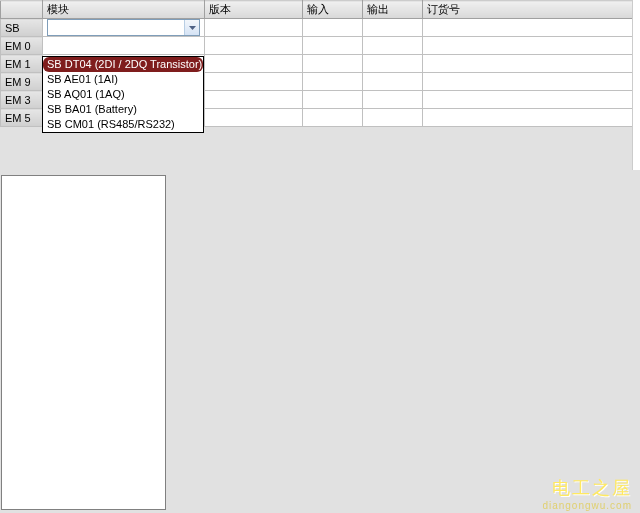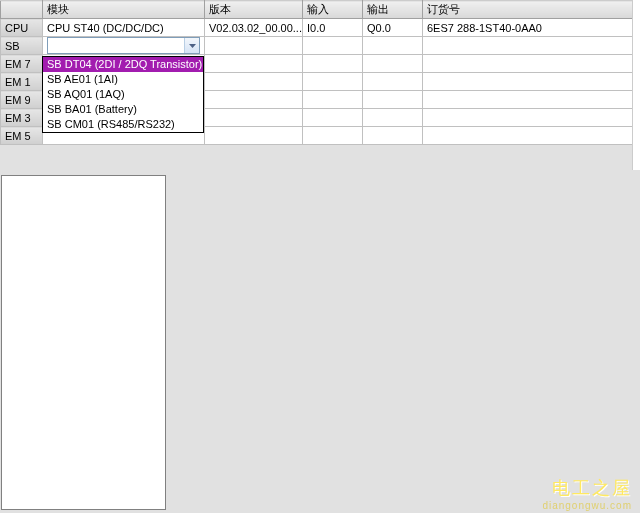--- a/index.html
+++ b/index.html
@@ -79,22 +79,23 @@
     z-index: 10;
   }
   .dropdown-list .opt {
     padding: 1px 4px;
     font-size: 11px;
     line-height: 13px;
     white-space: nowrap;
     overflow: hidden;
   }
   .dropdown-list .opt.selected {
-    background: #a21caf;
+    background: #7f1d1d;
     color: #fff;
+    border-radius: 6px;
   }
   .left-panel {
     position: absolute;
     left: 1px; top: 175px;
     width: 165px; height: 335px;
     background: #fff;
     border: 1px solid #808080;
   }
   .watermark {
     position: absolute;
@@ -141,46 +142,38 @@
         <th class="corner"></th>
         <th>模块</th>
         <th>版本</th>
         <th>输入</th>
         <th>输出</th>
         <th>订货号</th>
       </tr>
     </thead>
     <tbody id="tbody">
         <tr>
-          <td class="rowhdr">CPU</td>
-          <td>CPU ST40 (DC/DC/DC)</td>
-          <td>V02.03.02_00.00...</td>
-          <td>I0.0</td>
-          <td>Q0.0</td>
-          <td>6ES7 288-1ST40-0AA0</td>
-        </tr>
-        <tr>
           <td class="rowhdr">SB</td>
           <td class="dropdown-cell">
             <div class="combo">
               <div class="combo-text"></div>
               <div class="combo-btn">
                 <svg width="7" height="4">
                   <polygon points="0,0 7,0 3.5,4" fill="#4d6185"></polygon>
                 </svg>
               </div>
             </div>
           </td>
           <td></td>
           <td></td>
           <td></td>
           <td></td>
         </tr>
         <tr>
-          <td class="rowhdr">EM 7</td>
+          <td class="rowhdr">EM 0</td>
           <td></td>
           <td></td>
           <td></td>
           <td></td>
           <td></td>
         </tr>
         <tr>
           <td class="rowhdr">EM 1</td>
           <td></td>
           <td></td>

